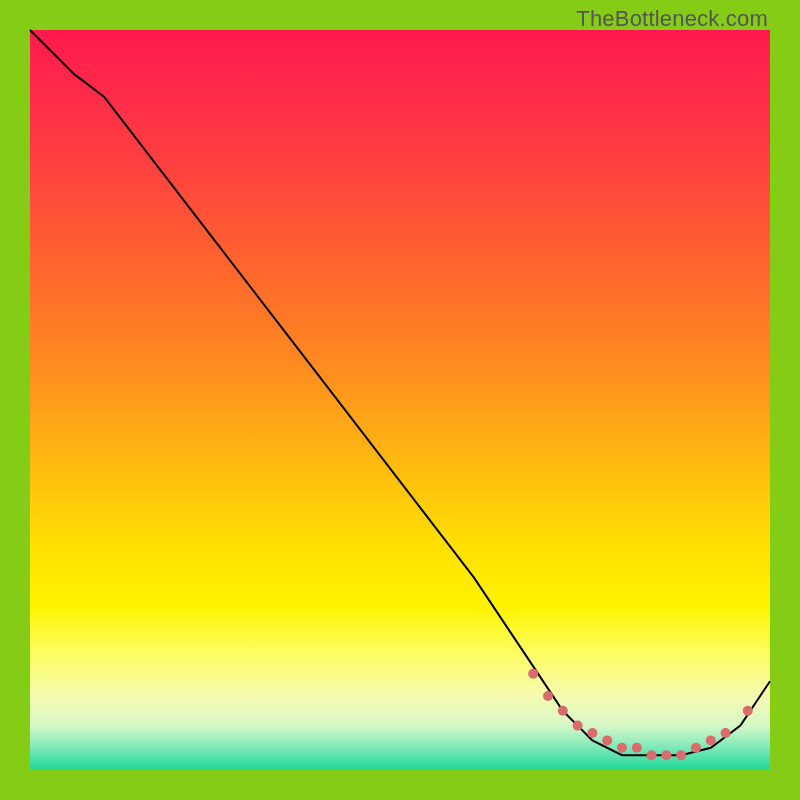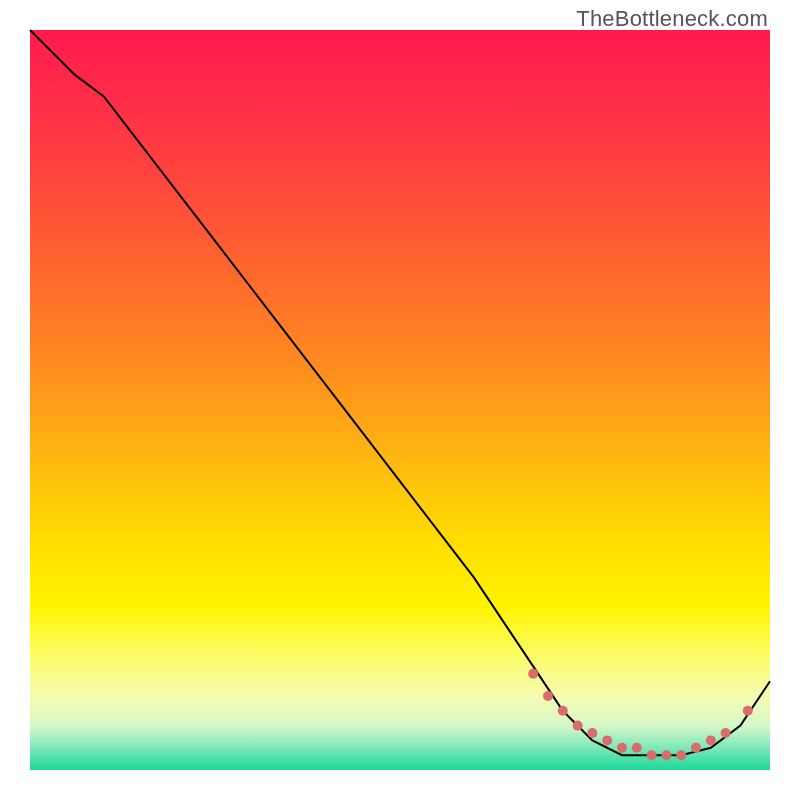--- a/index.html
+++ b/index.html
@@ -8,21 +8,21 @@
     width: 800px;
     height: 800px;
     background: #000;
     overflow: hidden;
     font-family: Arial, Helvetica, sans-serif;
   }
   .frame {
     position: relative;
     width: 800px;
     height: 800px;
-    background: #ffffff;
+    background: #84cc16;
   }
   .plot-area {
     position: absolute;
     left: 30px;
     top: 30px;
     width: 740px;
     height: 740px;
     
     background: linear-gradient(
       to bottom,

